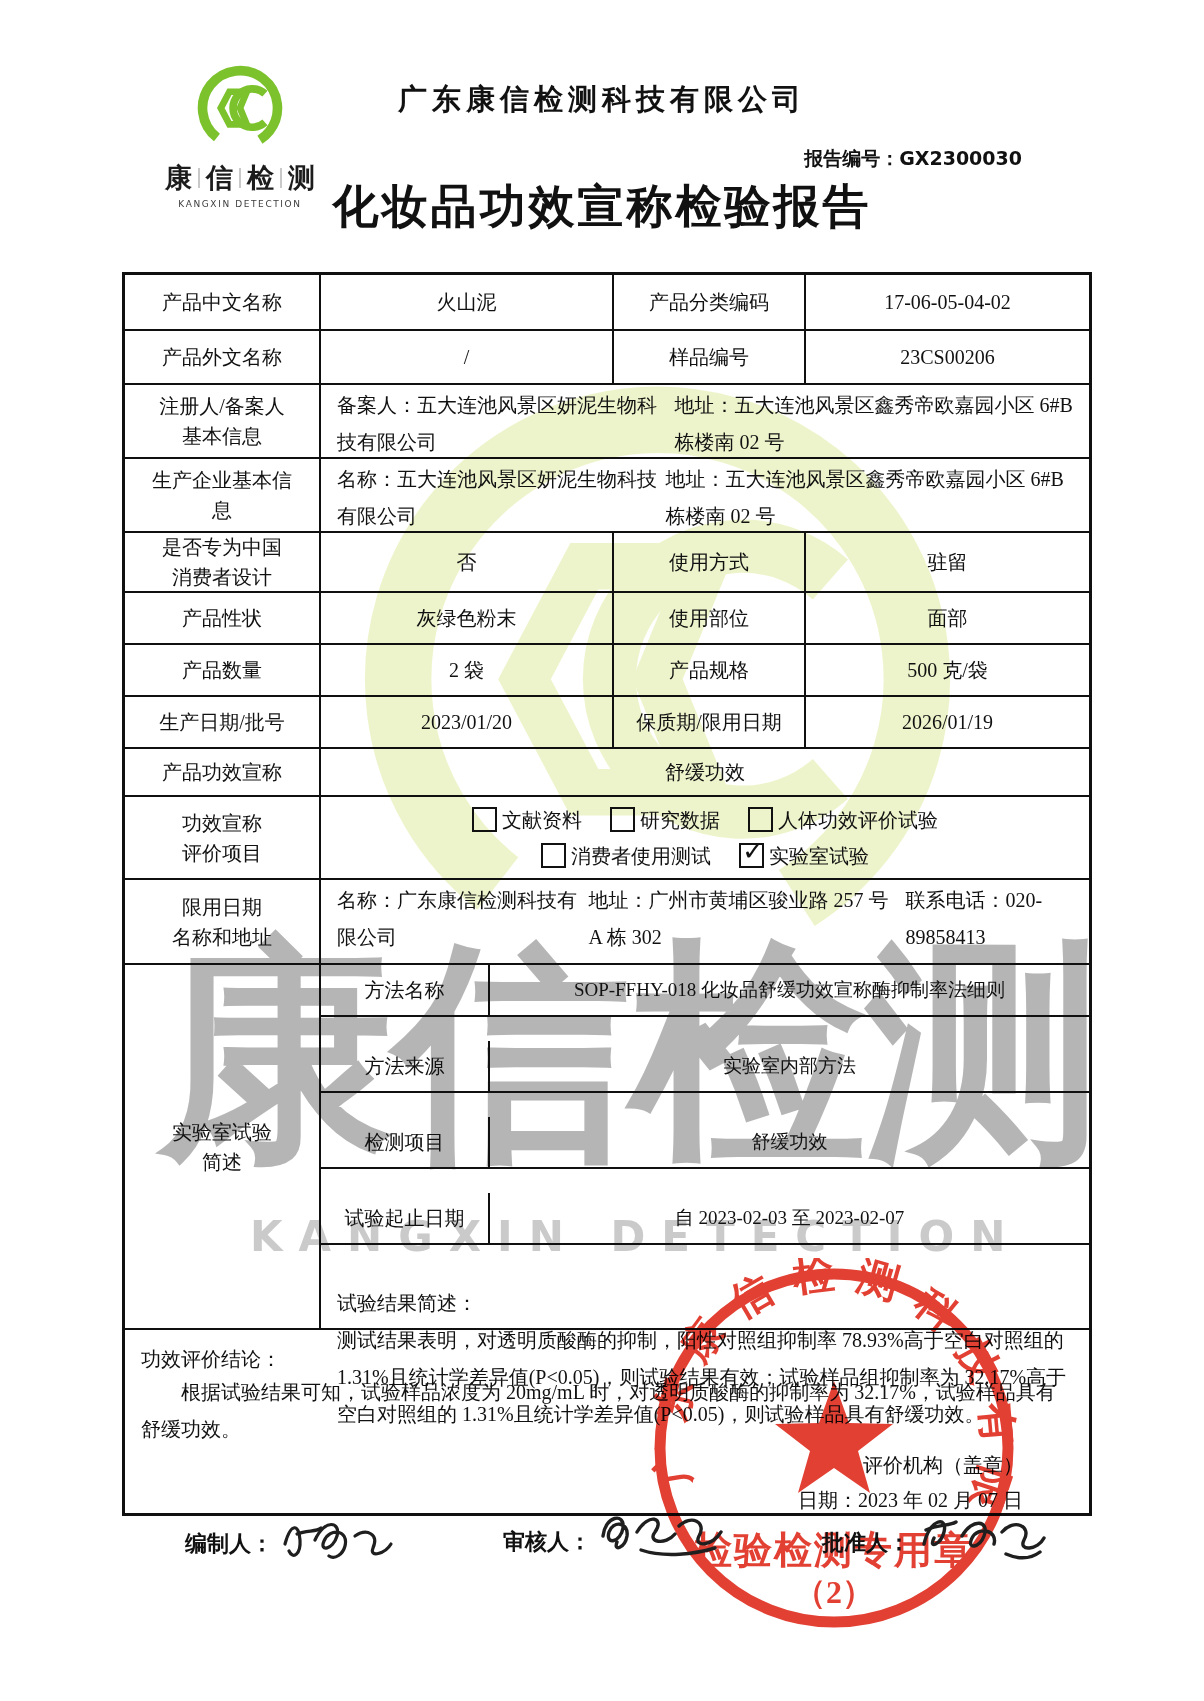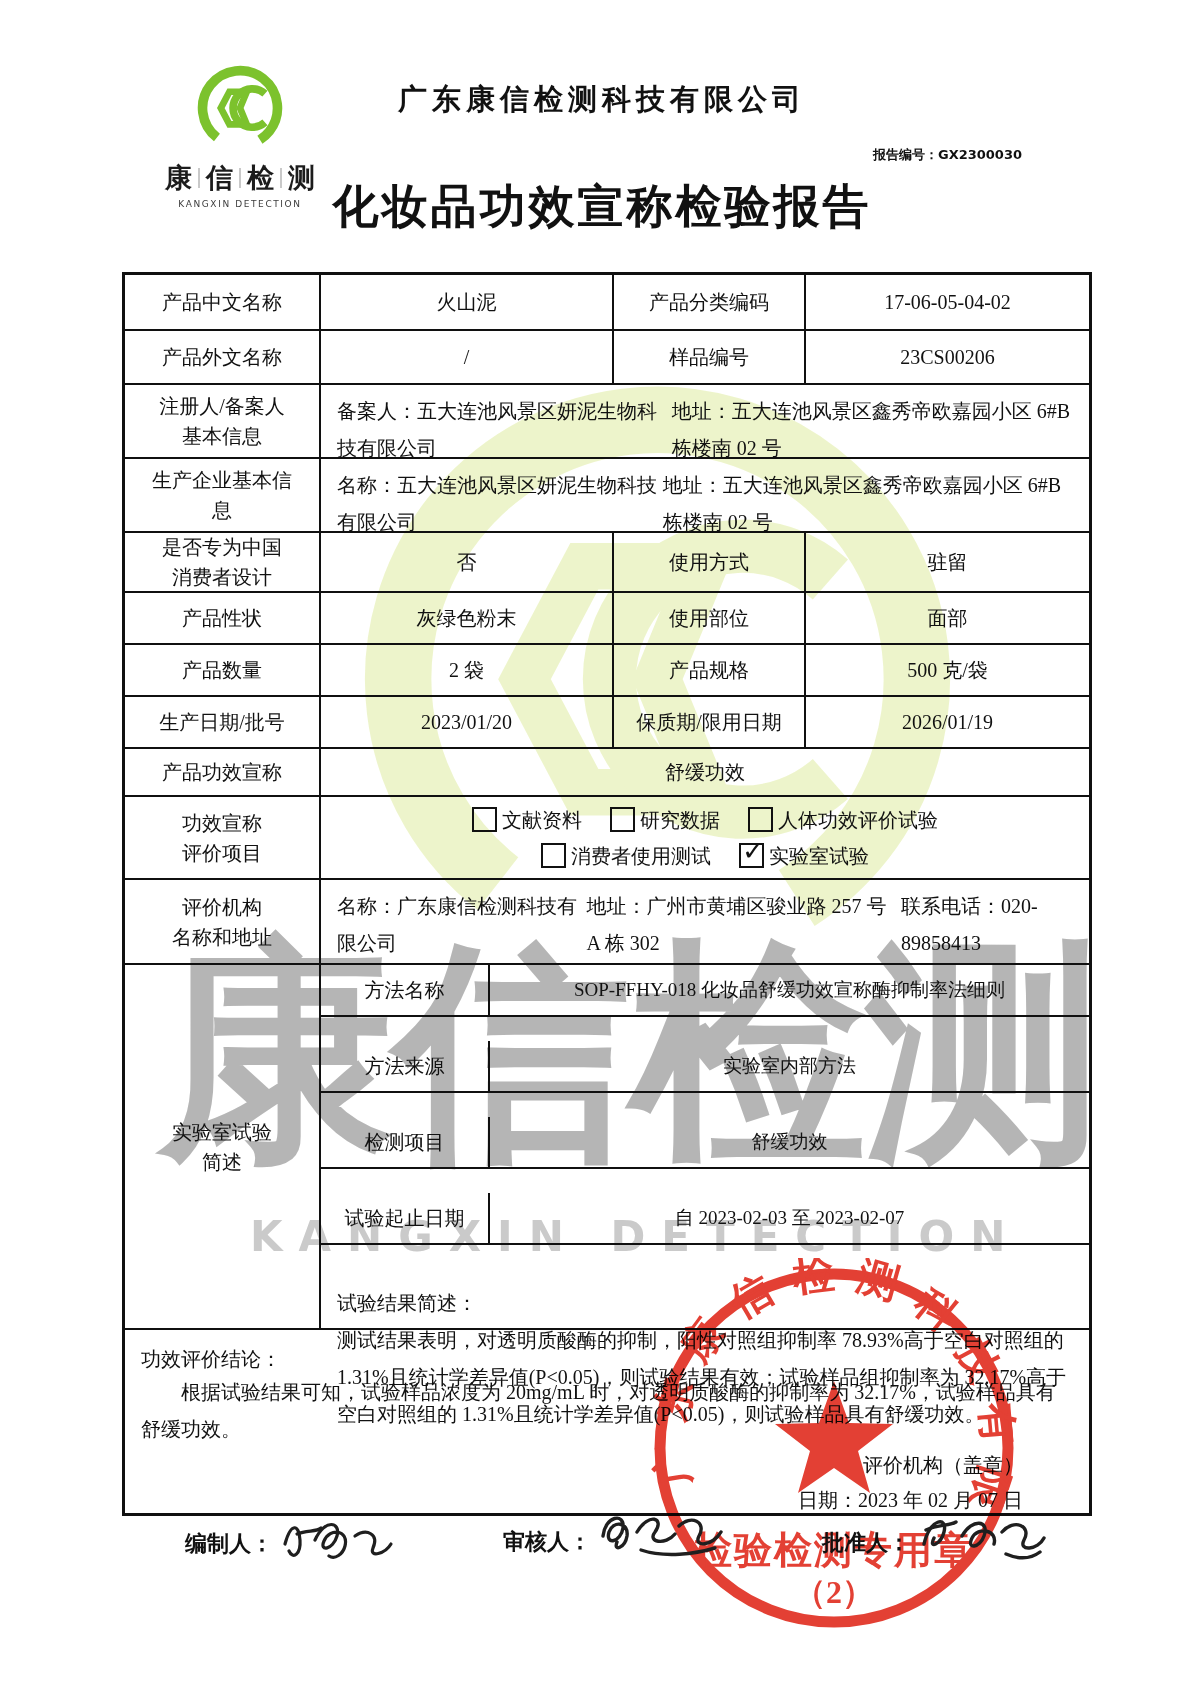--- a/index.html
+++ b/index.html
@@ -18,30 +18,30 @@
   
   .logo{position:absolute;left:160px;top:62px;width:160px;text-align:center;z-index:2;}
   .logo-icon{width:96px;height:96px;color:#7cc22d;display:block;margin:0 auto;}
   .logo-cn{display:flex;align-items:center;justify-content:center;font-family:"DejaVu Sans","Liberation Sans",sans-serif;
            font-weight:bold;font-size:27px;color:#1c1c1c;margin-top:2px;}
   .lbar{width:2px;height:20px;background:#c9c9c9;margin:0 6px;}
   .logo-en{font-family:"DejaVu Sans","Liberation Sans",sans-serif;font-size:9px;letter-spacing:1.6px;color:#3d3d3d;margin-top:3px;}
   .company{position:absolute;left:0;top:80px;width:100%;text-align:center;font-size:29px;font-weight:bold;
            letter-spacing:5px;z-index:2;}
   .report-no{position:absolute;right:182px;top:146px;font-family:"DejaVu Sans","Liberation Sans",sans-serif;
-             font-size:13px;font-weight:bold;z-index:2;}
+             font-size:19px;font-weight:bold;z-index:2;}
   .title{position:absolute;left:0;top:176px;width:100%;margin:0;text-align:center;z-index:2;
          font-family:"DejaVu Sans","Liberation Sans",sans-serif;font-size:46px;font-weight:bold;letter-spacing:3px;}
 
   
   .tbl{position:absolute;left:122px;top:272px;width:964px;border:3px solid #101010;z-index:1;background:transparent;}
   .tr{display:flex;border-top:2px solid #101010;box-sizing:border-box;}
   .tr:first-child{border-top:none;}
   .td{border-left:2px solid #101010;box-sizing:border-box;display:flex;align-items:center;justify-content:center;
-      text-align:center;font-size:20px;line-height:30px;padding:8px;}
+      text-align:center;font-size:20px;line-height:30px;padding:2px;}
   .td:first-child{border-left:none;}
   .c1{width:194px;flex:none;}
   .c2{width:293px;flex:none;}
   .c3{width:192px;flex:none;}
   .c4{flex:1;}
   .wide{flex:1;}
   .stack{flex-direction:column;}
   .leftblock{flex-direction:row;align-items:flex-start;justify-content:center;text-align:left;
              padding-left:16px;line-height:37px;}
 
@@ -230,21 +230,21 @@
                 <span class="tick">✓</span>
               </span>
               <span>实验室试验</span>
             </span>
         </div>
       </div>
     </div>
 
     <div class="tr" style="height:85px">
       <div class="td c1 stack">
-        <span>评价机构</span>
+        <span>限用日期</span>
         <span>名称和地址</span>
       </div>
       <div class="td wide leftblock">
         <span>名称：广东康信检测科技有限公司</span>
         <span>地址：广州市黄埔区骏业路 257 号 A 栋 302</span>
         <span>联系电话：020-89858413</span>
       </div>
     </div>
 
     <div class="tr" style="height:365px">

